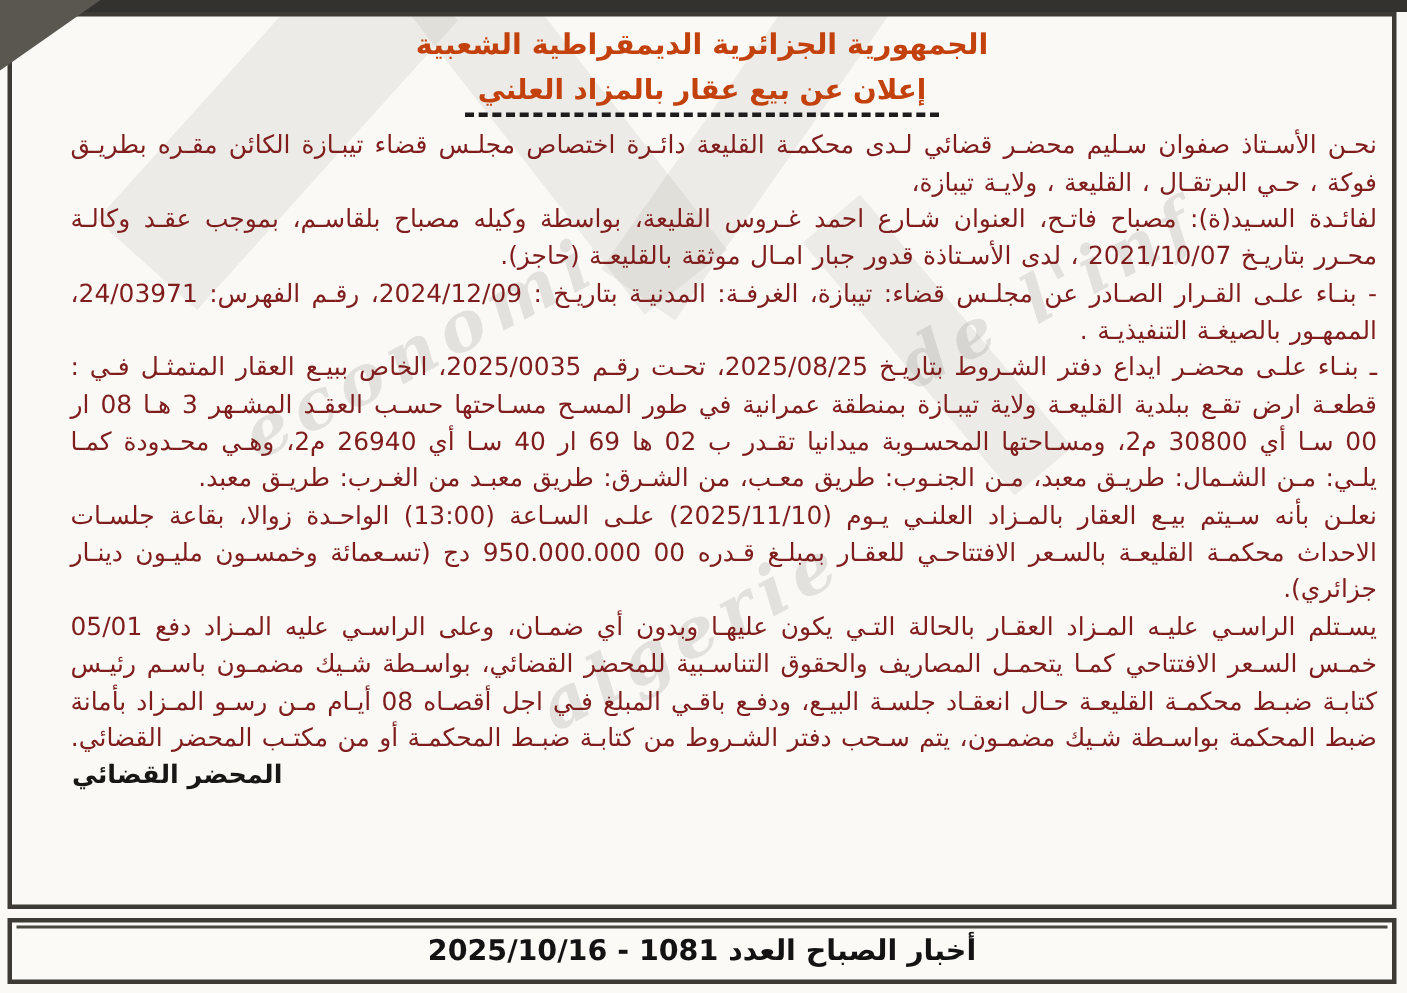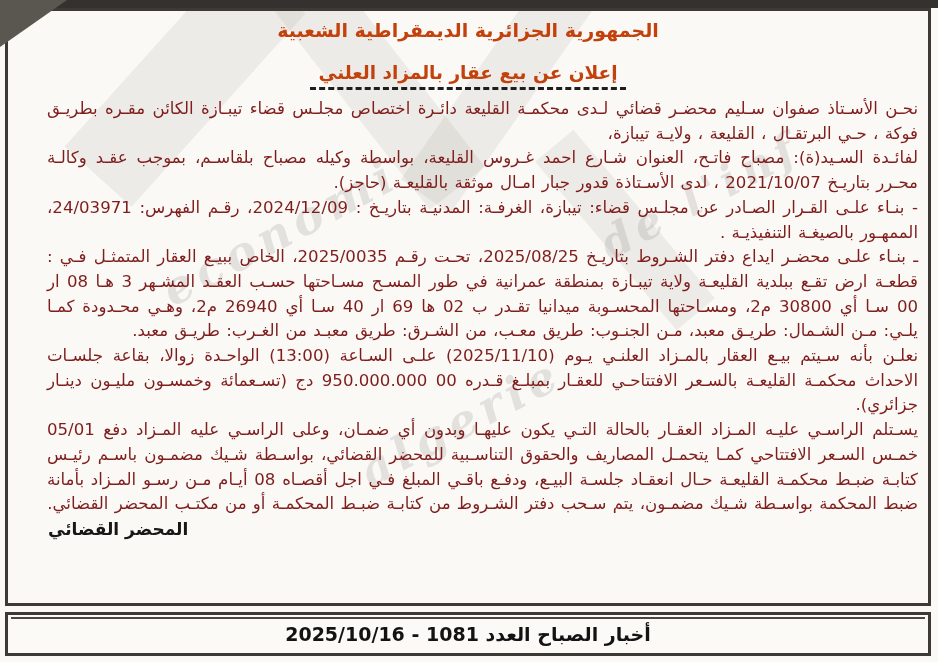--- a/index.html
+++ b/index.html
@@ -40,21 +40,21 @@
   .wm-text.f3 { left:350px; top:395px; font-size:46px; }
   
   .frame {
     position:absolute; left:5px; top:8px; width:926px; height:598px;
     border:3px solid #3d3a35; box-sizing:border-box;
     padding:7px 10px 0 10px;
     z-index:2;
   }
   .header { text-align:center; direction:rtl; color:#c2410c; }
   .title1 { font-size:19px; font-weight:bold; line-height:25px; }
-  .title2-wrap { margin-top:18px; }
+  .title2-wrap { margin-top:6px; }
   .title2 {
     display:inline-block; font-size:18.5px; font-weight:bold; line-height:24px;
     border-bottom:3px dashed #1d1d1d; padding:0 8px 2px 8px;
   }
   .body-text {
     margin-top:7px;
     direction:rtl; text-align:justify;
     font-size:16.6px; font-weight:normal; color:#7f1d1d;
     line-height:24.7px;
     word-spacing:1px;

